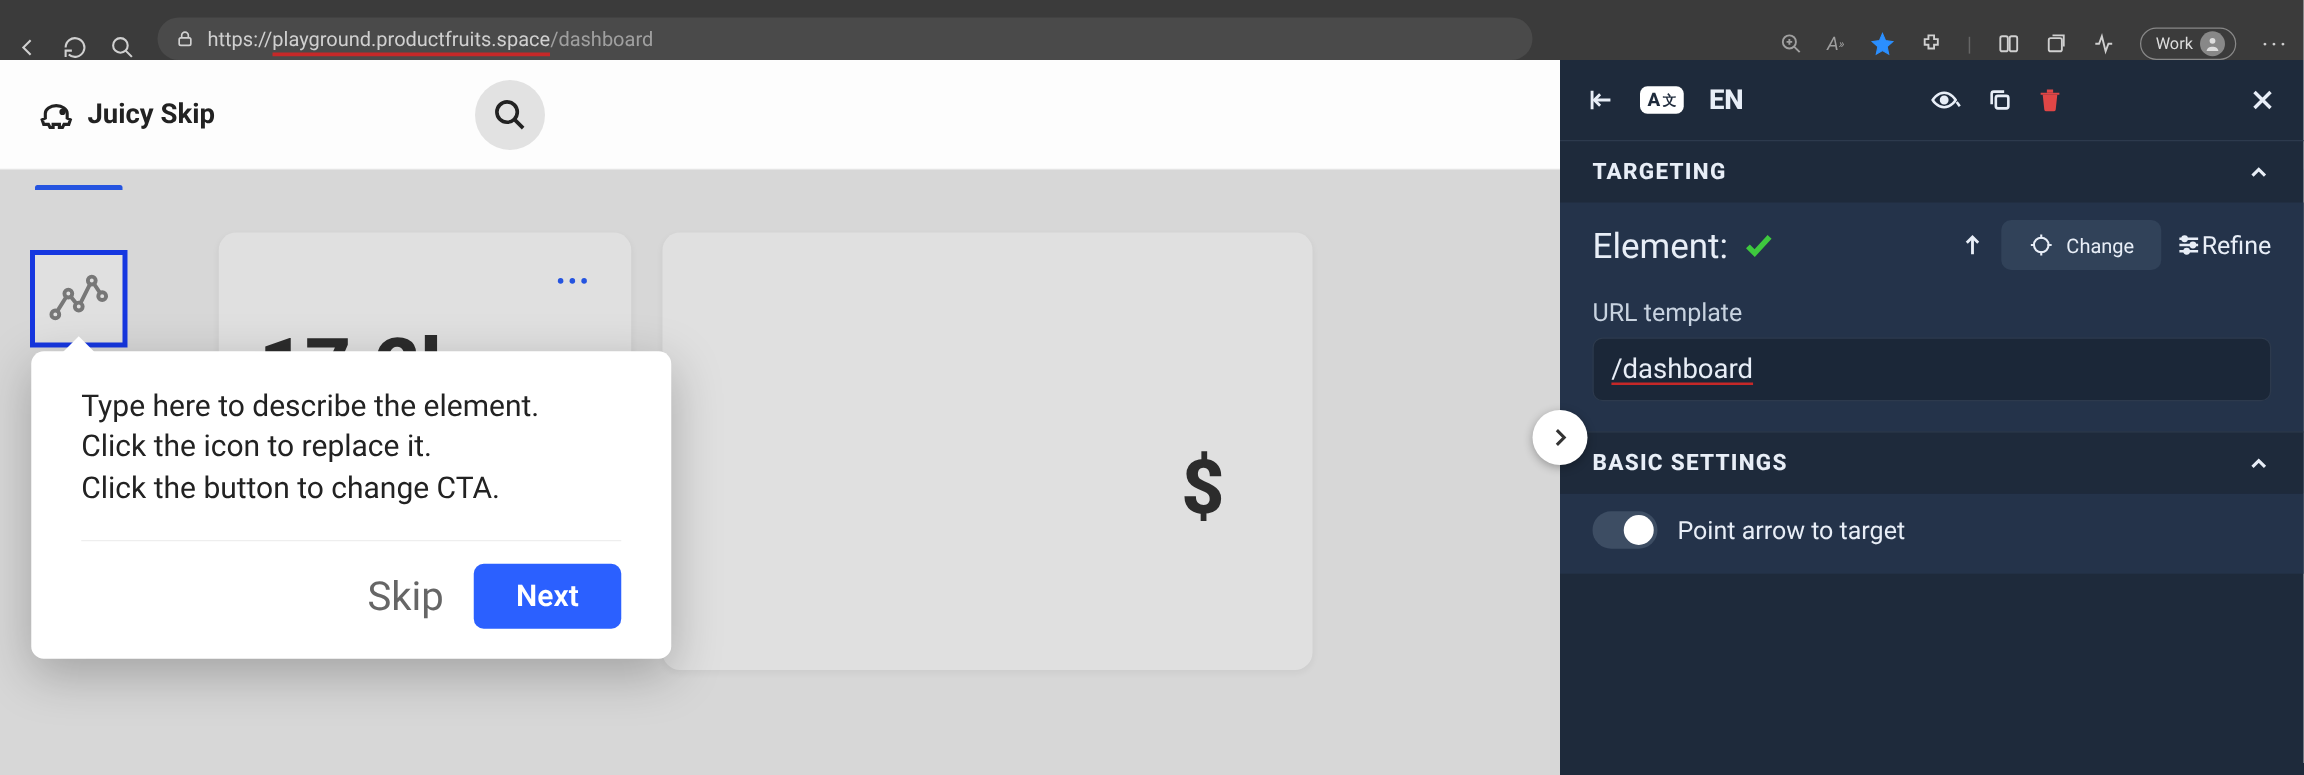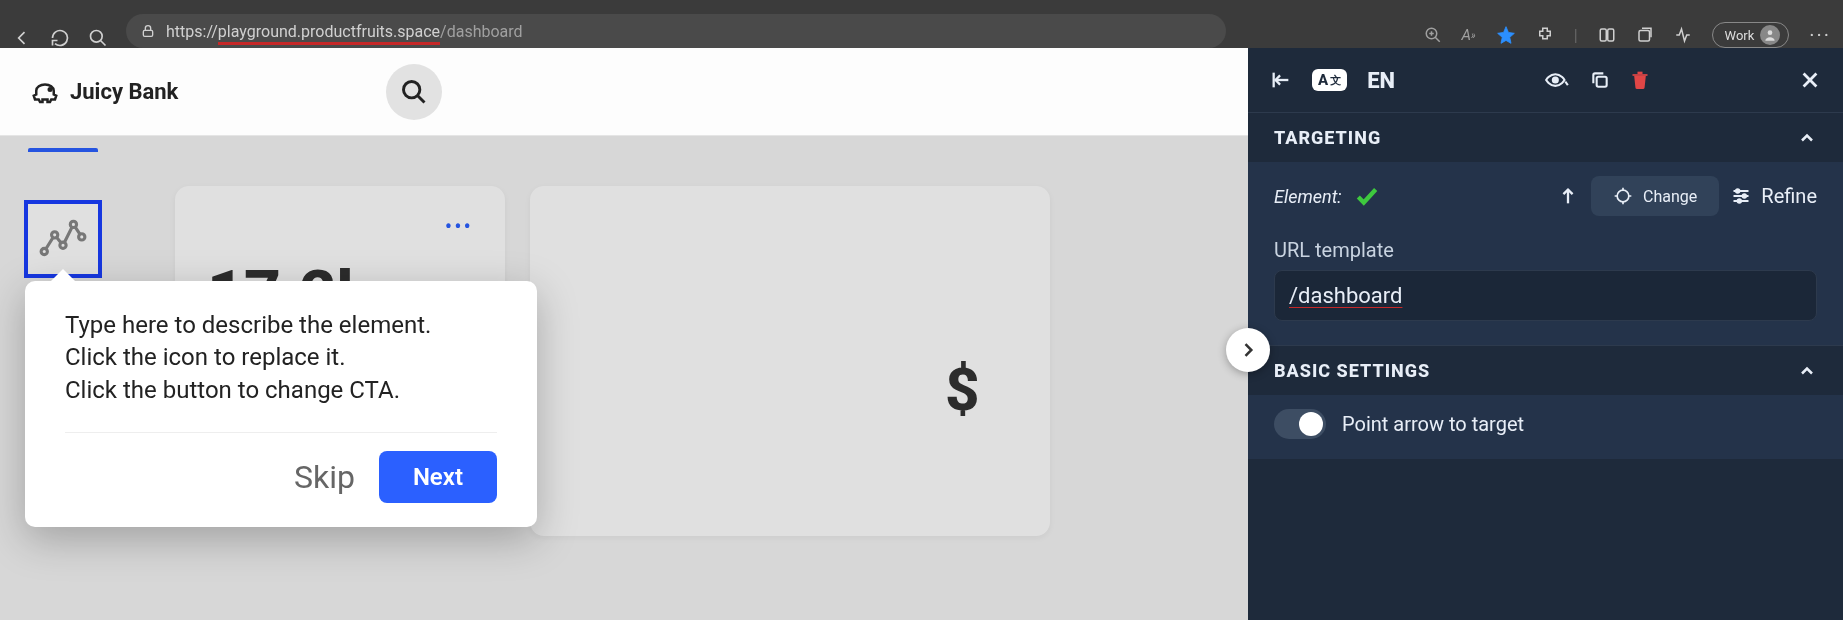--- a/index.html
+++ b/index.html
@@ -49,24 +49,24 @@
 .editor { position: absolute; top: 48px; right: 0; width: 595px; height: calc(620px - 48px); background: #1e2a3b; color: #e8eef7; z-index: 100; display: flex; flex-direction: column; }
 .editor-top { height: 64px; display: flex; align-items: center; padding: 0 22px; gap: 20px; }
 .editor-top .spacer { flex: 1; }
 .lang-badge { background: #fff; color: #1e2a3b; border-radius: 6px; padding: 2px 6px; font-weight: 800; font-size: 15px; display:flex; align-items:center; gap:2px; }
 .lang-label { font-weight: 800; font-size: 22px; }
 .eic { display:flex; align-items:center; justify-content:center; cursor:pointer; }
 
 .section-header { display: flex; align-items: center; justify-content: space-between; padding: 14px 26px; font-weight: 800; letter-spacing: 1px; font-size: 18px; border-top: 1px solid #2d3a4d; cursor: pointer; }
 .section-body { padding: 14px 26px 24px 26px; background: #24334a; }
 .element-row { display: flex; align-items: center; gap: 12px; }
-.element-row .lbl { font-size: 18px; font-style: italic; }
+.element-row .lbl { font-size: 28px; }
 .element-row .spacer { flex: 1; }
 .btn-change { background: #314259; border: none; color: #e8eef7; border-radius: 8px; padding: 10px 22px; font-size: 16px; display: flex; align-items: center; gap: 10px; cursor:pointer; }
-.btn-refine { background: none; border: none; color: #e8eef7; font-size: 20px; display: flex; align-items: center; gap: 10px; cursor:pointer; }
+.btn-refine { background: none; border: none; color: #e8eef7; font-size: 20px; display: flex; align-items: center; cursor:pointer; }
 .field-label { margin-top: 22px; font-size: 20px; color: #c8d3e0; }
 .url-input { width: 100%; margin-top: 8px; background: #1b2738; border: 1px solid #2d3a4d; border-radius: 8px; color: #e8eef7; font-size: 22px; padding: 12px 14px; }
 
 .chevron-circle { position: absolute; left: -22px; top: 280px; width: 44px; height: 44px; background: #fff; border-radius: 50%; box-shadow: 0 2px 8px rgba(0,0,0,0.3); display:flex; align-items:center; justify-content:center; cursor:pointer; }
 
 .toggle-row { display: flex; align-items: center; gap: 16px; padding: 14px 38px 20px 26px; background: #24334a; }
 .toggle { width: 52px; height: 30px; background: #3d4d63; border-radius: 15px; position: relative; cursor:pointer; }
 .toggle .knob { position: absolute; right: 3px; top: 3px; width: 24px; height: 24px; background: #fff; border-radius: 50%; }
 .toggle-label { font-size: 20px; }
 
@@ -155,21 +155,21 @@
 </div>
 
 <div class="app-header">
   <div class="brand">
     <span>
       <svg width="30" height="30" viewBox="0 0 24 24" fill="none" stroke="#222" stroke-width="2">
           <path d="M5 11a7 5 0 1 1 14 0v3l2 1-1 3h-3l-1 2h-2v-2h-4v2H8l-1-2H4l-1-3 2-1z"></path>
           <circle cx="16" cy="10" r="1" fill="#222"></circle>
         </svg>
     </span>
-    <span>Juicy Bank</span>
+    <span>Juicy Skip</span>
   </div>
   <div class="search-circle">
     <svg width="28" height="28" viewBox="0 0 24 24" fill="none" stroke="#222" stroke-width="2.5">
         <circle cx="10" cy="10" r="7"></circle>
         <path d="M21 21l-6-6"></path>
       </svg>
   </div>
 </div>
 
 <div class="content-wrap">

